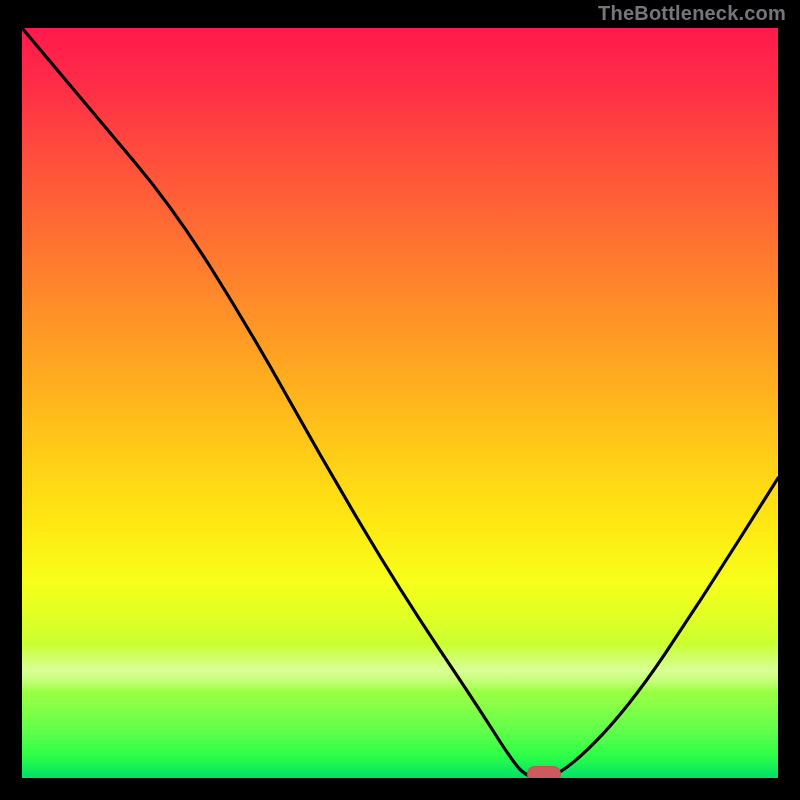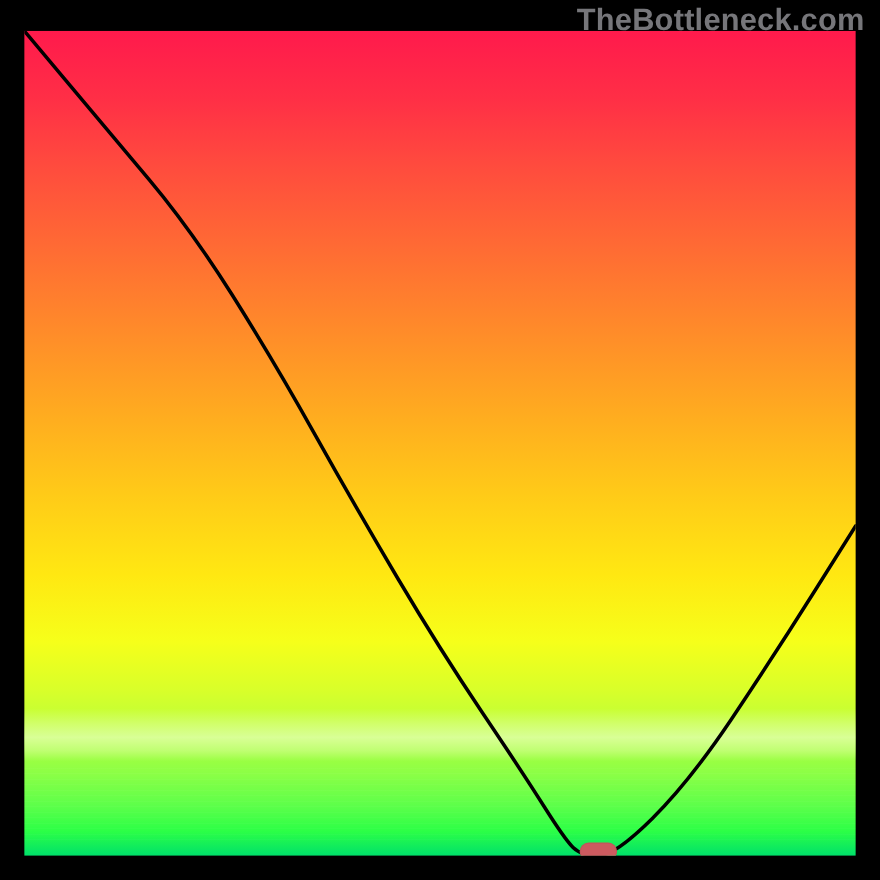--- a/index.html
+++ b/index.html
@@ -14,21 +14,21 @@
     position: relative;
     width: 800px;
     height: 800px;
     background: #000;
   }
   .watermark {
     position: absolute;
     top: 2px;
     right: 14px;
     font-family: Arial, Helvetica, sans-serif;
-    font-size: 28px;
+    font-size: 20px;
     font-weight: bold;
     color: #76767a;
     letter-spacing: 0.2px;
   }
   .plot {
     position: absolute;
     left: 22px;
     top: 28px;
     width: 756px;
     height: 750px;

